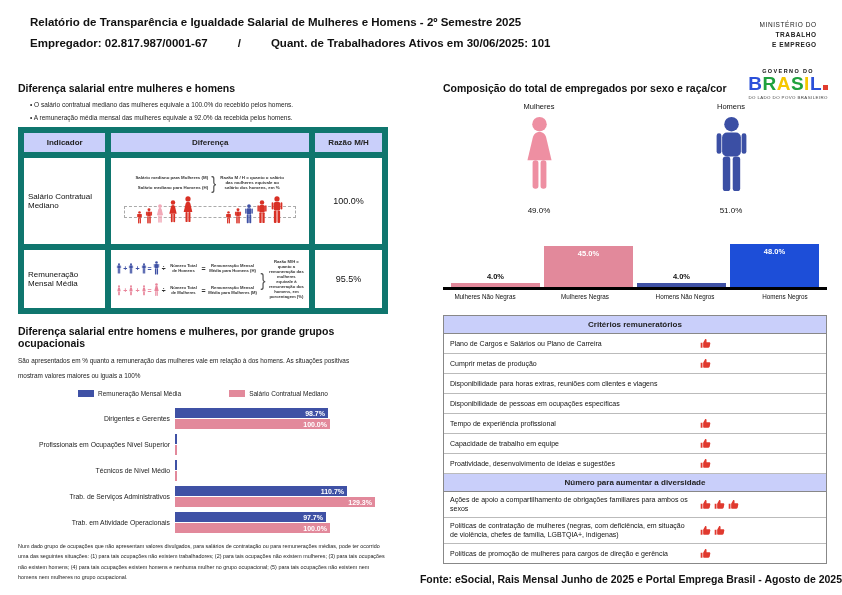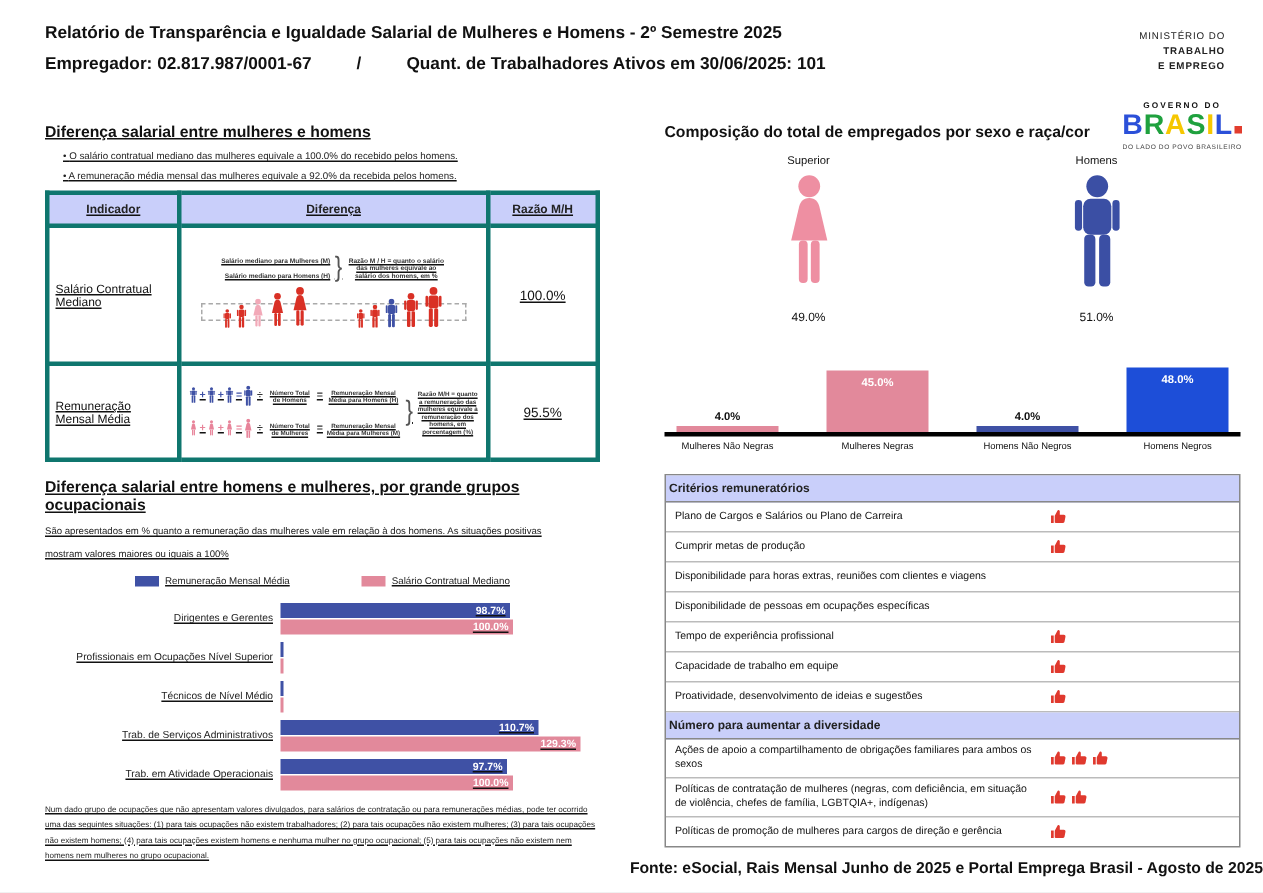--- a/index.html
+++ b/index.html
@@ -11,30 +11,30 @@
   .hdr-line2{display:flex;gap:30px;margin-top:9px;font-size:11.5px;font-weight:bold;}
   .hdr-right{position:absolute;right:14px;top:20px;display:flex;gap:18px;align-items:center;flex-direction:column;}
   .ministry{text-align:right;font-size:6.5px;letter-spacing:.6px;line-height:1.55;color:#222;}
   .ministry .b{font-weight:bold;}
   .gov{text-align:center;}
   .gov-top{font-size:5.5px;font-weight:bold;letter-spacing:1.4px;color:#111;}
   .gov-letters{font-size:19px;font-weight:bold;line-height:1;letter-spacing:.5px;}
   .gov-accent{display:inline-block;width:5px;height:5px;background:#e23d2e;margin-left:1px;}
   .gov-tag{font-size:4.4px;letter-spacing:.4px;color:#444;margin-top:2px;}
   
-  .col-left{position:absolute;left:30px;top:82px;width:370px;text-decoration:underline;}
+  .col-left{position:absolute;left:18px;top:82px;width:370px;}
   .col-right{position:absolute;left:443px;top:82px;width:384px;}
   .sec-title{font-size:10.5px;font-weight:bold;color:#111;}
   
   .bullets{margin:7px 0 0 12px;}
   .bullet{font-size:6.5px;margin-bottom:6px;color:#222;}
   .bullet::before{content:"• ";}
   
   .ind-table{width:100%;border-collapse:collapse;margin-top:6px;table-layout:fixed;}
-  .ind-table th,.ind-table td{border:3px solid #0f766e;}
+  .ind-table th,.ind-table td{border:6px solid #0f766e;}
   .ind-table th{background:#c9cffa;font-size:8px;font-weight:bold;padding:5px 2px;color:#222;}
   .ind-name{font-size:8px;padding:4px;vertical-align:middle;}
   .ind-ratio{font-size:9px;text-align:center;vertical-align:middle;}
   .row1{height:92px;} .row2{height:64px;}
   .ind-def{padding:3px;vertical-align:middle;}
   .def1-top{display:flex;align-items:center;justify-content:center;gap:3px;margin-top:1px;}
   .def1-labels{display:flex;flex-direction:column;gap:5px;font-size:4.4px;font-weight:bold;color:#333;text-align:right;}
   .brace{font-size:15px;font-weight:300;color:#555;transform:scaleY(1.25);line-height:1;}
   .def1-note{width:66px;font-size:4.4px;font-weight:bold;color:#333;text-align:center;}
   .def1-people{display:flex;align-items:flex-end;justify-content:center;gap:2px;margin-top:8px;position:relative;height:30px;}
@@ -61,30 +61,30 @@
   .occ-bar{height:10px;display:flex;align-items:center;justify-content:flex-end;}
   .occ-val{color:#fff;font-weight:bold;font-size:7px;padding-right:3px;white-space:nowrap;}
   .footnote{margin-top:8px;font-size:5.4px;line-height:1.9;color:#222;}
   
   .figures{display:flex;justify-content:space-around;margin-top:8px;}
   .figure{display:flex;flex-direction:column;align-items:center;}
   .fig-label{font-size:7.5px;margin-bottom:5px;color:#111;}
   .fig-value{font-size:8px;margin-top:8px;color:#111;}
   .race-wrap{margin-top:20px;}
   .race-bars{display:flex;justify-content:space-between;align-items:flex-end;border-bottom:3px solid #000;padding:0 8px;height:52px;}
-  .race-cell{width:68px;display:flex;flex-direction:column;align-items:center;justify-content:flex-end;}
+  .race-cell{width:89px;display:flex;flex-direction:column;align-items:center;justify-content:flex-end;}
   .race-val-above{font-size:7.5px;font-weight:bold;margin-bottom:2px;color:#111;}
   .race-bar{width:100%;}
   .race-val-inside{color:#fff;font-weight:bold;font-size:7.5px;text-align:center;margin-top:3px;}
   .race-labels{display:flex;justify-content:space-between;padding:0 8px;margin-top:3px;}
   .race-label{width:68px;text-align:center;font-size:6.3px;color:#111;}
   
   .crit-section{margin-top:15px;}
   .crit-table{border:1px solid #888;margin-top:5px;}
-  .crit-header{background:#c9cffa;font-weight:bold;font-size:8px;padding:4px 2px;border-bottom:1px solid #888;color:#222;}
+  .crit-header{background:#c9cffa;text-align:center;font-weight:bold;font-size:8px;padding:4px 2px;border-bottom:1px solid #888;color:#222;}
   .crit-row{display:flex;align-items:center;padding:3px 6px;border-bottom:1px solid #bbb;min-height:13px;}
   .crit-row:last-child{border-bottom:none;}
   .crit-label{flex:0 0 66%;font-size:7px;line-height:1.35;color:#111;padding-right:6px;}
   .crit-icons{display:flex;gap:3px;align-items:center;}
   .thumb-wrap{display:inline-flex;}
   
   .footer{position:absolute;left:0;right:0;bottom:10px;text-align:right;font-weight:bold;font-size:10.5px;color:#111;}
 </style>
 </head>
 <body>
@@ -386,21 +386,21 @@
           </div>
         </div>
       <div class="footnote">Num dado grupo de ocupações que não apresentam valores divulgados, para salários de contratação ou para remunerações médias, pode ter ocorrido uma das seguintes situações: (1) para tais ocupações não existem trabalhadores; (2) para tais ocupações não existem mulheres; (3) para tais ocupações não existem homens; (4) para tais ocupações existem homens e nenhuma mulher no grupo ocupacional; (5) para tais ocupações não existem nem homens nem mulheres no grupo ocupacional.</div>
     </div>
   </div>
 
   <div class="col-right">
     <div class="sec-title">Composição do total de empregados por sexo e raça/cor</div>
     <div class="figures">
       <div class="figure">
-        <div class="fig-label">Superior</div>
+        <div class="fig-label">Mulheres</div>
         <div id="female-figure"><svg width="39" height="78" viewBox="0 0 20 44" fill="#ee8fa2" xmlns="http://www.w3.org/2000/svg">
               <circle cx="10" cy="4.6" r="4.1"></circle>
               <path d="M10 9c2.3 0 3.3 1.4 3.8 3.2L16.8 25H3.2l3-12.8C6.7 10.4 7.7 9 10 9z"></path>
               <rect x="6.1" y="25" width="3.3" height="16" rx="1.5"></rect>
               <rect x="10.6" y="25" width="3.3" height="16" rx="1.5"></rect>
             </svg></div>
         <div class="fig-value">49.0%</div>
       </div>
       <div class="figure">
         <div class="fig-label">Homens</div>

